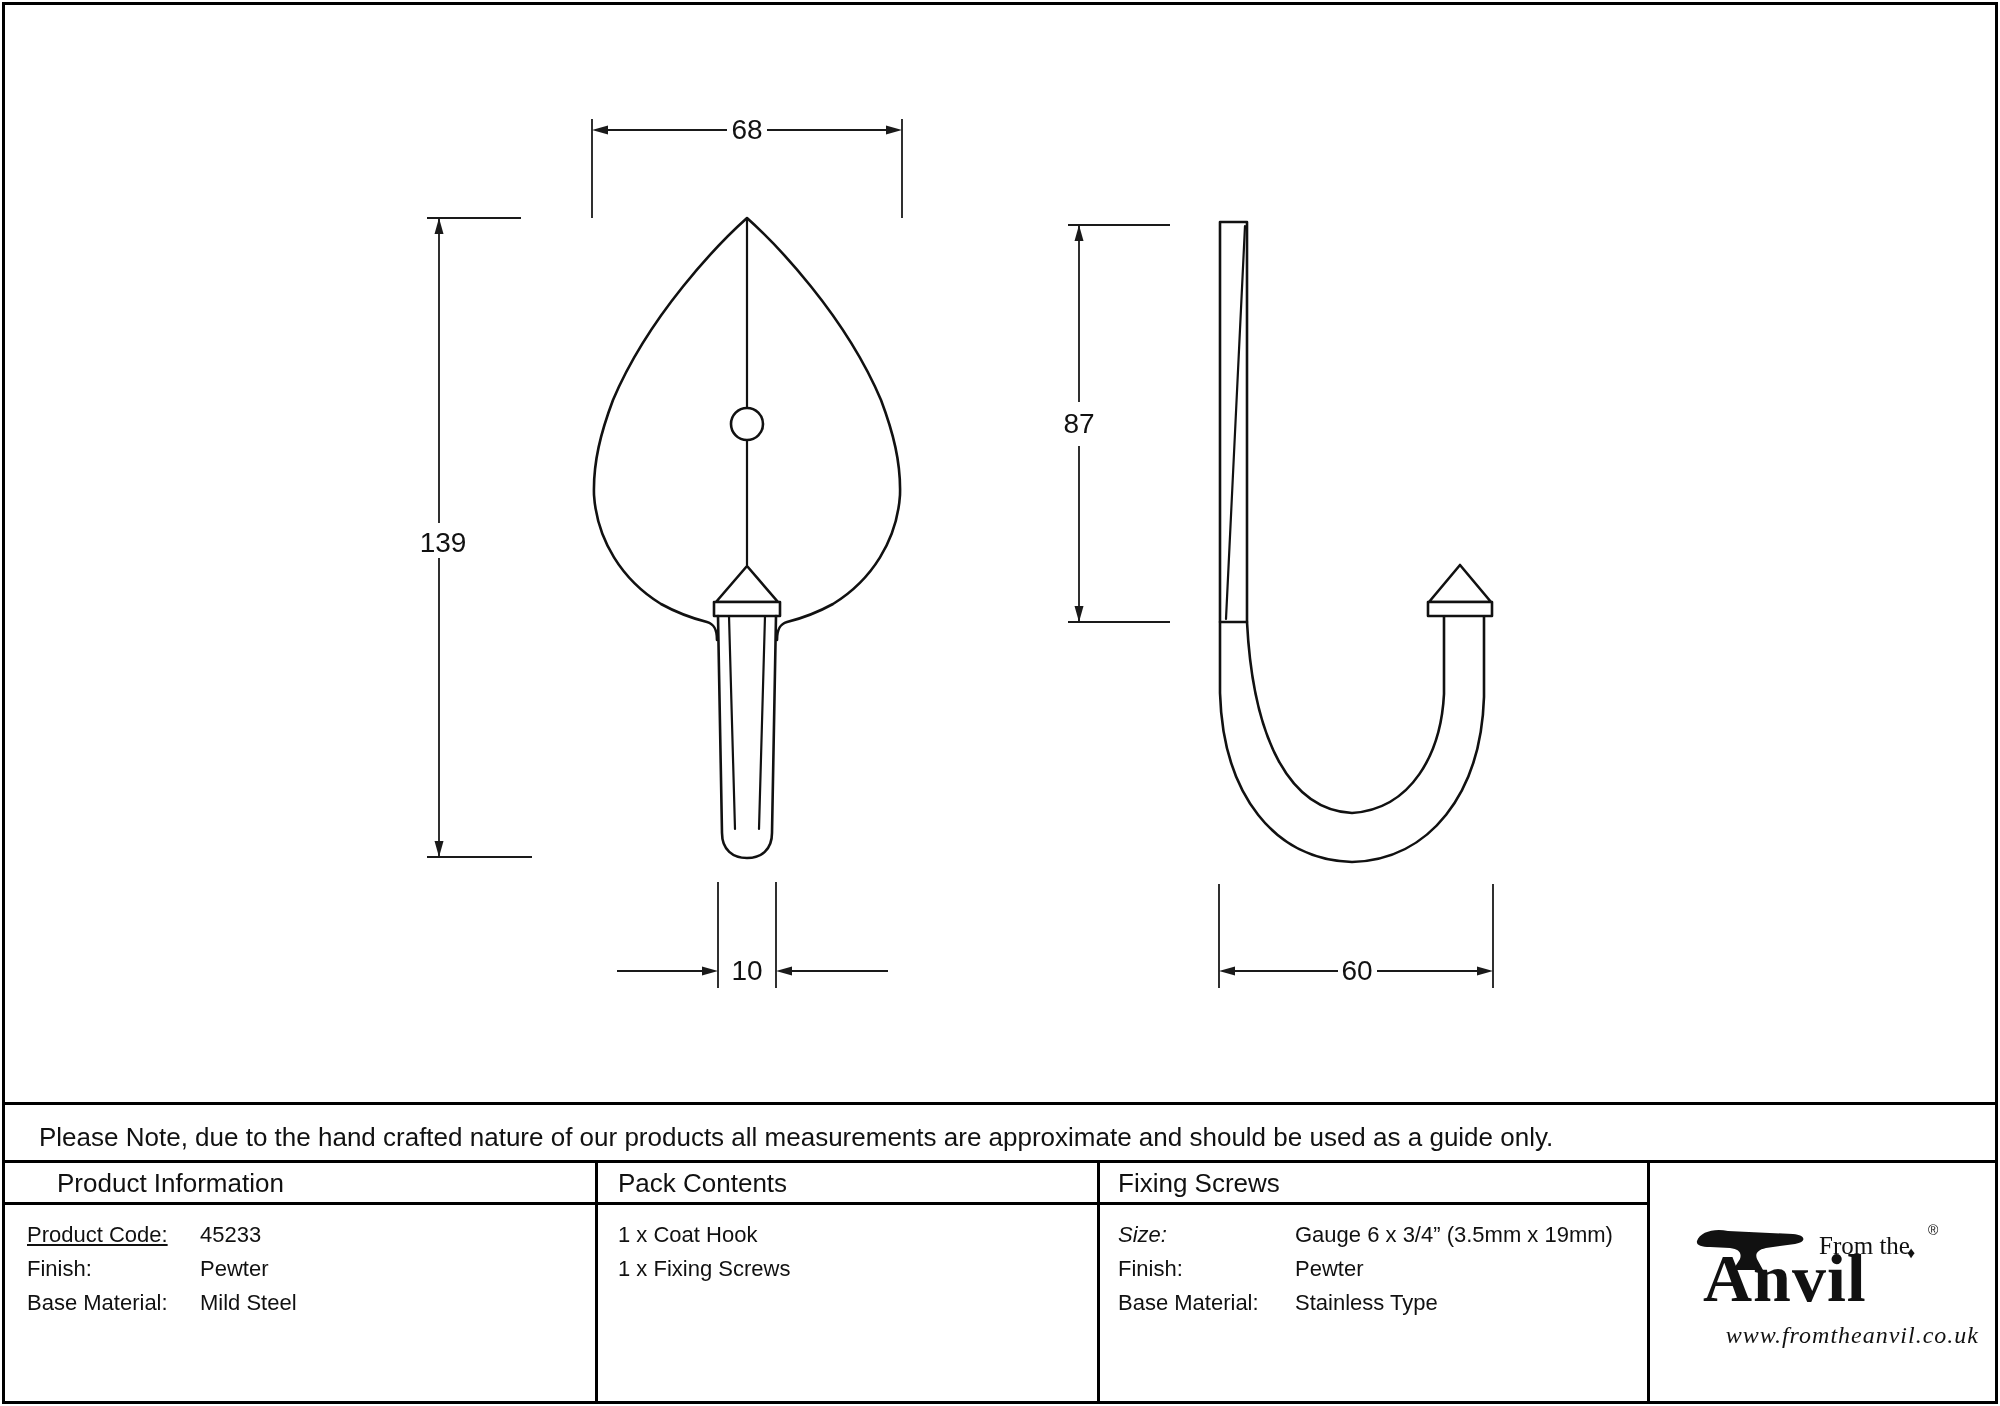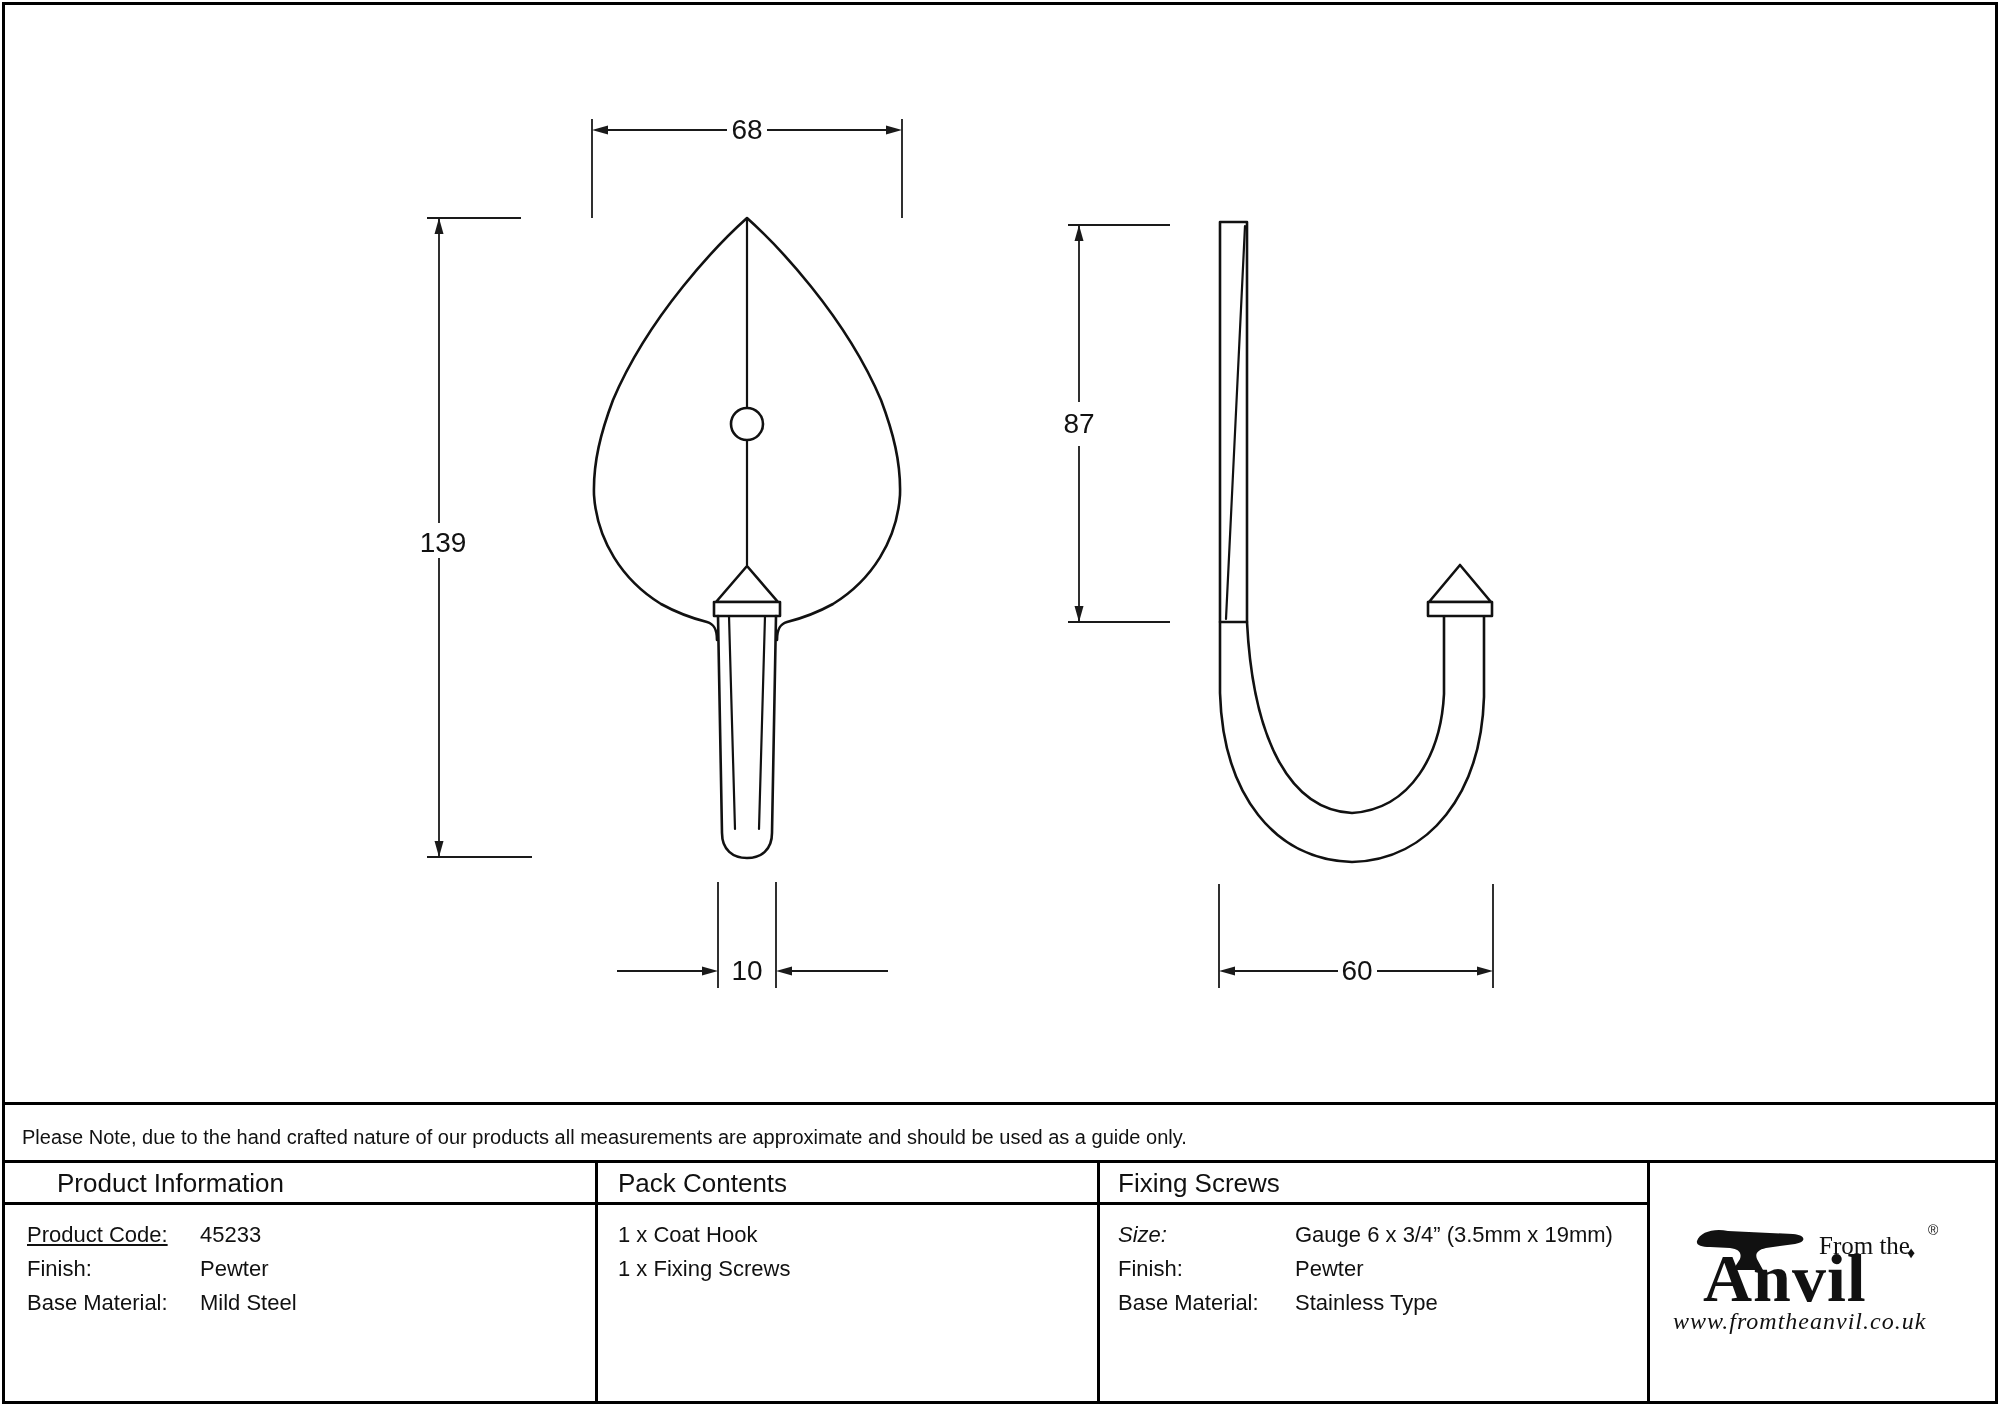--- a/index.html
+++ b/index.html
@@ -2,36 +2,36 @@
 <html><head>
 <meta charset="utf-8">
 <style>
   html,body{margin:0;padding:0;background:#e8e8e8;}
   .page{position:relative;width:2000px;height:1406px;background:#ffffff;
         font-family:"Liberation Sans",sans-serif;color:#111;overflow:hidden;}
   .page-border{position:absolute;inset:2px;border:3px solid #000;pointer-events:none;}
   .hline,.vline{position:absolute;background:#000;}
   svg text{font-family:"Liberation Sans",sans-serif;}
   .dim-text{font-size:28px;fill:#111;text-anchor:middle;}
-  .note-text{position:absolute;left:22px;top:1122px;font-size:20px;line-height:30px;text-align:center;}
+  .note-text{position:absolute;left:39px;top:1122px;font-size:26px;line-height:30px;text-align:center;}
   .th{position:absolute;font-size:26px;line-height:30px;}
   .cell{position:absolute;font-size:22px;}
   .specrow{display:flex;height:34px;line-height:34px;}
   .speclabel{flex:0 0 auto;}
   .packitem{height:34px;line-height:34px;}
   
   .logo{position:absolute;left:1647px;top:1160px;width:351px;height:238px;}
   .logo-anvil-svg{position:absolute;left:48px;top:66px;}
   .logo-word{position:absolute;left:56px;top:84px;font-family:"Liberation Serif",serif;
              font-weight:bold;font-size:68px;line-height:68px;letter-spacing:1px;}
   .logo-fromthe{position:absolute;left:172px;top:72px;font-family:"Liberation Serif",serif;
                 font-size:25px;}
   .logo-diamond{position:absolute;left:260px;top:84px;font-size:16px;}
   .logo-reg{position:absolute;left:281px;top:62px;font-size:14px;}
-  .logo-site{position:absolute;left:26px;top:148px;width:306px;text-align:left;
+  .logo-site{position:absolute;left:26px;top:162px;width:306px;text-align:right;
              font-family:"Liberation Serif",serif;font-style:italic;font-size:24px;
              letter-spacing:1px;}
 </style>
 </head>
 <body>
 
 <div class="page">
 
   <svg width="2000" height="1102" viewBox="0 0 2000 1102" style="position:absolute;left:0;top:0;">
     <g stroke="#111" stroke-width="2.6" fill="none" stroke-linecap="round" stroke-linejoin="round">

